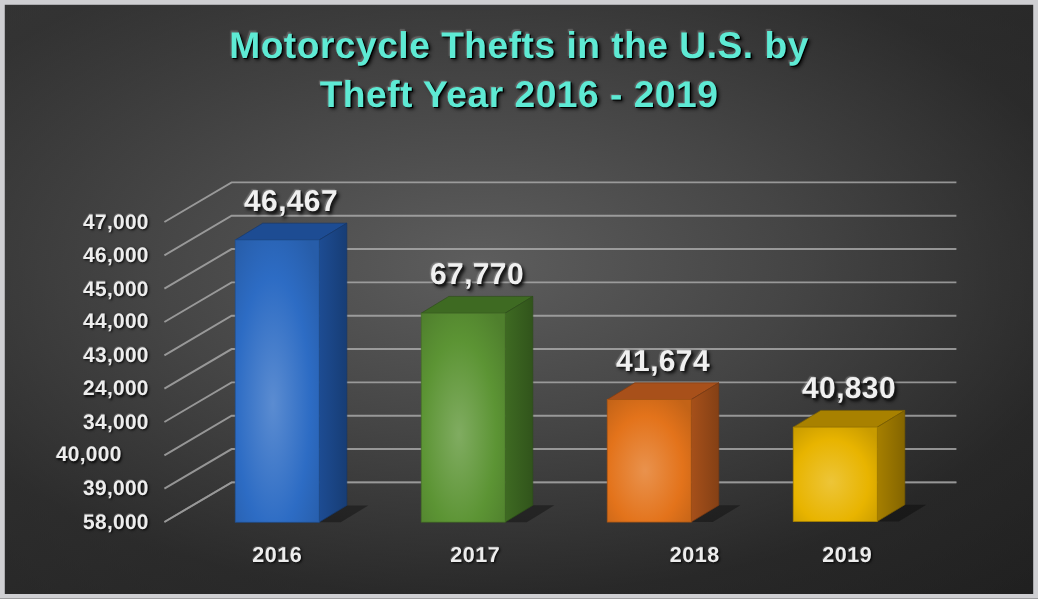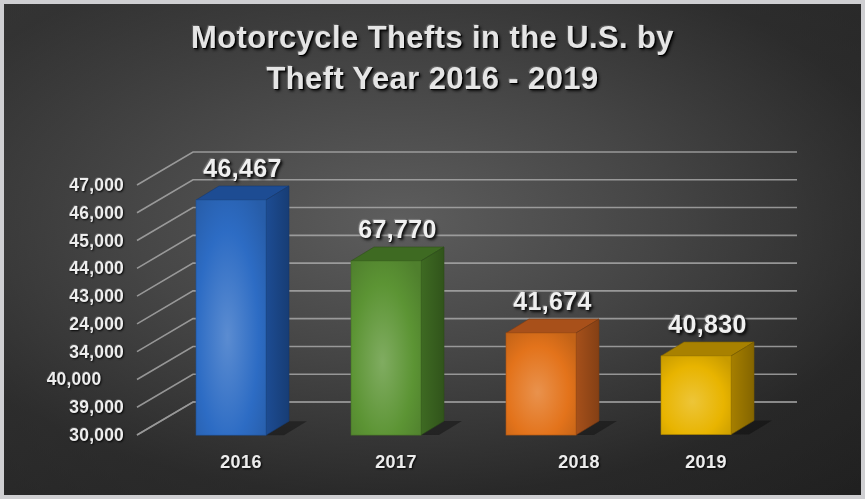--- a/index.html
+++ b/index.html
@@ -28,21 +28,21 @@
       radial-gradient(ellipse 780px 420px at 46% 44%, rgba(96,96,96,0.95) 0%, rgba(74,74,74,0.85) 34%, rgba(46,46,46,0.55) 66%, rgba(26,26,26,0.25) 100%),
       linear-gradient(150deg,#3a3a3a 0%,#303030 28%,#272727 55%,#1d1d1d 100%);
   }
 
   
   #chart-title{
     position:absolute;
     left:0;right:0;top:18px;
     text-align:center;
     z-index:30;
-    color:#e5e5e5;
+    color:#5eead4;
     font-size:31px;
     font-weight:bold;
     line-height:1.32;
     letter-spacing:0.4px;
     text-shadow:
       1px 1px 0 #000,
       2px 2px 3px rgba(0,0,0,0.85),
       -1px -1px 1px rgba(255,255,255,0.20);
   }
   #chart-title .tline{display:block;}
@@ -140,21 +140,21 @@
   <div id="y-axis-labels">
       <div class="y-tick" style="top: 185px; left: 24px;">47,000</div>
       <div class="y-tick" style="top: 212.778px; left: 24px;">46,000</div>
       <div class="y-tick" style="top: 240.556px; left: 24px;">45,000</div>
       <div class="y-tick" style="top: 268.333px; left: 24px;">44,000</div>
       <div class="y-tick" style="top: 296.111px; left: 24px;">43,000</div>
       <div class="y-tick" style="top: 323.889px; left: 24px;">24,000</div>
       <div class="y-tick" style="top: 351.667px; left: 24px;">34,000</div>
       <div class="y-tick" style="top: 379.444px; left: 24px; text-align: center;">40,000</div>
       <div class="y-tick" style="top: 407.222px; left: 24px;">39,000</div>
-      <div class="y-tick" style="top: 435px; left: 24px;">30,000</div>
+      <div class="y-tick" style="top: 435px; left: 24px;">58,000</div>
     </div>
 
   <div id="bars-layer">
       <div class="bar-group" style="left: 192px; top: 181.806px;">
         <svg class="bar-svg" width="133" height="293.19444444444446">
           <defs>
             <radialGradient id="gradFront0" cx="45%" cy="58%" r="72%">
               <stop offset="0%" stop-color="#5b8cd1"></stop>
               <stop offset="62%" stop-color="#2D6CC4"></stop>
               <stop offset="100%" stop-color="#275da9"></stop>
@@ -223,21 +223,21 @@
           </defs>
           <path d="M 4 96.61111111111109 L 27 82.61111111111109 L 115 82.61111111111109 L 92 96.61111111111109 Z" fill="rgba(0,0,0,0.34)"></path>
           <path d="M 4 18 L 27 4 L 97 4 L 74 18 Z" fill="#A88100" stroke="#7e6100" stroke-width="0.6"></path>
           <path d="M 74 18 L 97 4 L 97 82.61111111111109 L 74 96.61111111111109 Z" fill="url(#gradSide3)" stroke="#765b00" stroke-width="0.6"></path>
           <rect x="4" y="18" width="70" height="78.61111111111109" fill="url(#gradFront3)" stroke="#ac8500" stroke-width="0.6"></rect>
         </svg>
       </div>
     </div>
 
 <div class="data-label" style="left: 242.5px; top: 153.806px;">46,467</div>
-    <div class="x-tick" style="left: 241px; top: 452px;">2016</div>
+    <div class="x-tick" style="left: 231px; top: 452px;">2016</div>
     <div class="data-label" style="left: 397.5px; top: 214.889px;">67,770</div>
     <div class="x-tick" style="left: 396px; top: 452px;">2017</div>
     <div class="data-label" style="left: 552.5px; top: 286.944px;">41,674</div>
     <div class="x-tick" style="left: 551px; top: 452px; margin-left: 28px;">2018</div>
     <div class="data-label" style="left: 707.5px; top: 310.389px;">40,830</div>
     <div class="x-tick" style="left: 706px; top: 452px;">2019</div>
     <div id="outer-border"></div>
   </div>
 
 </body></html>

